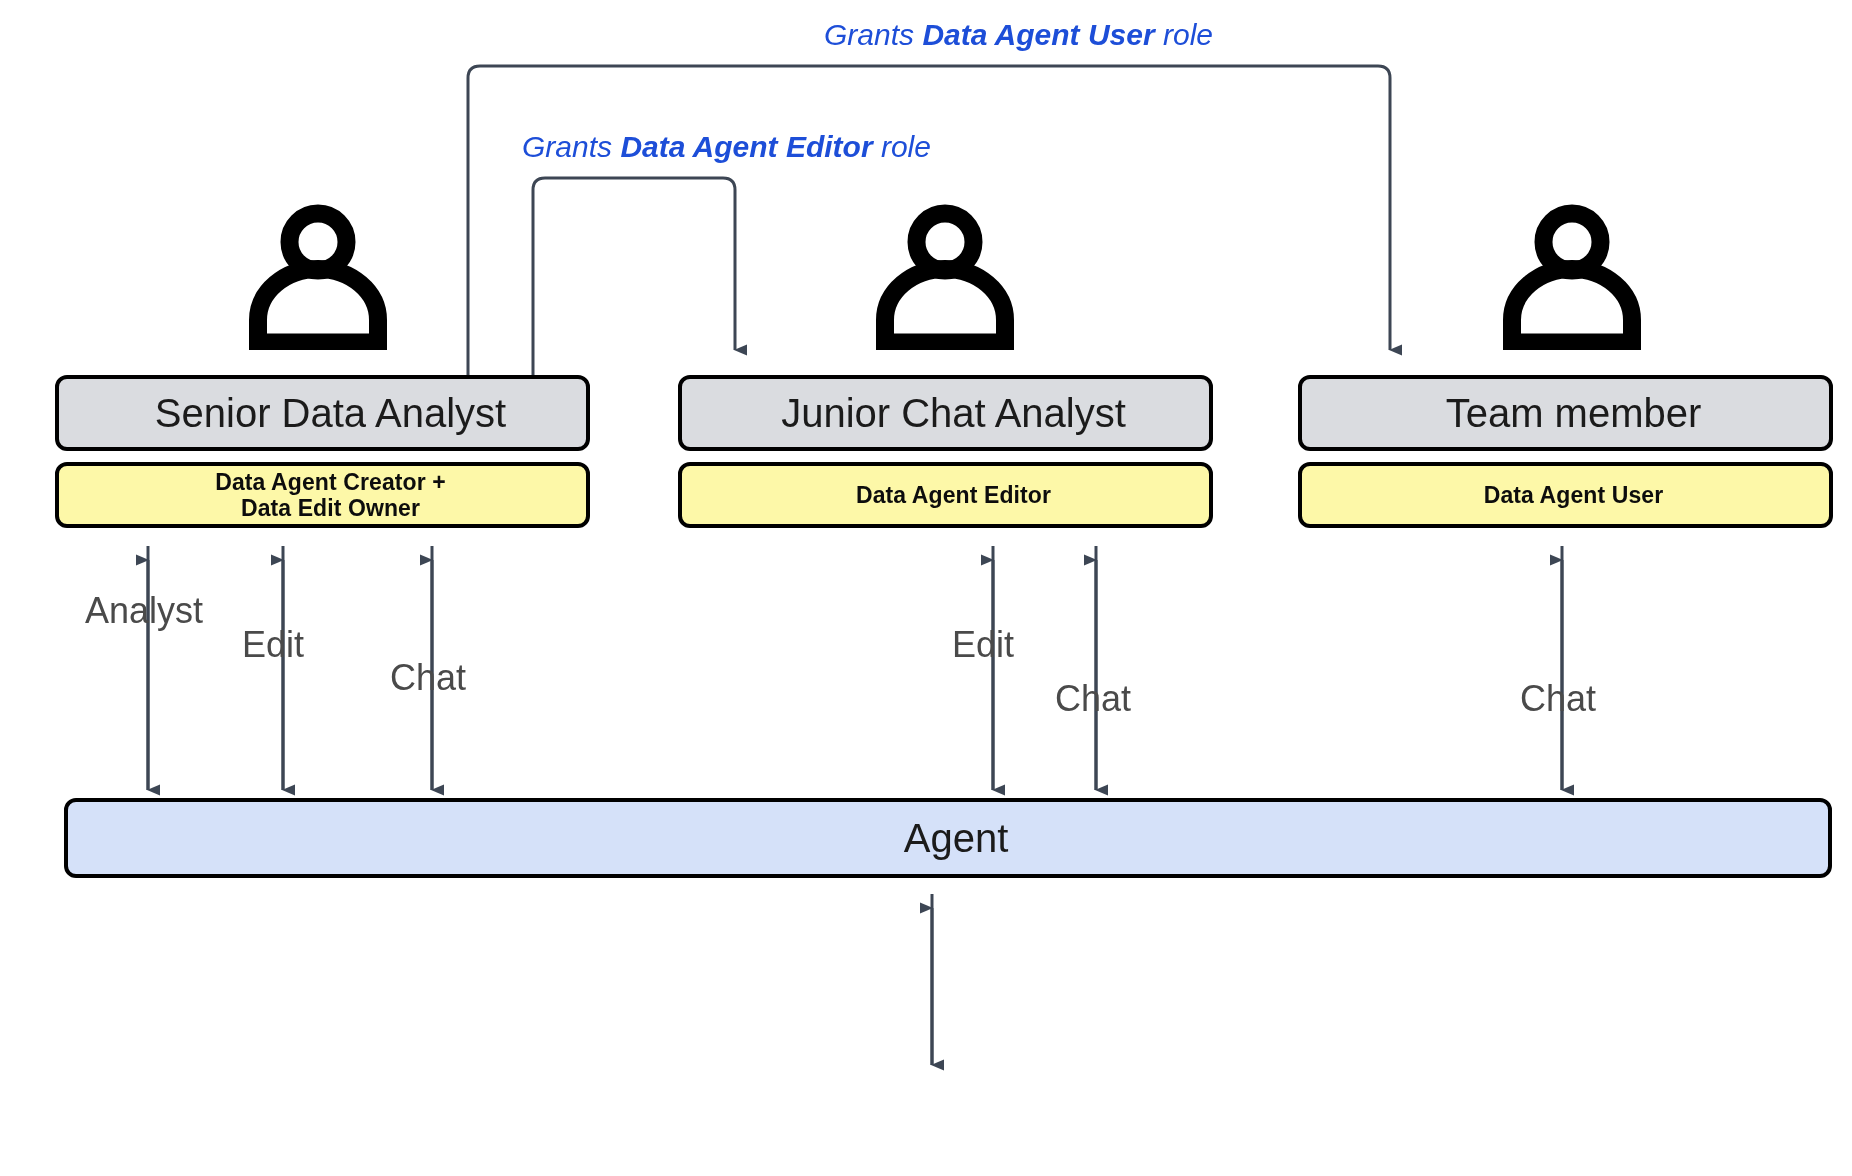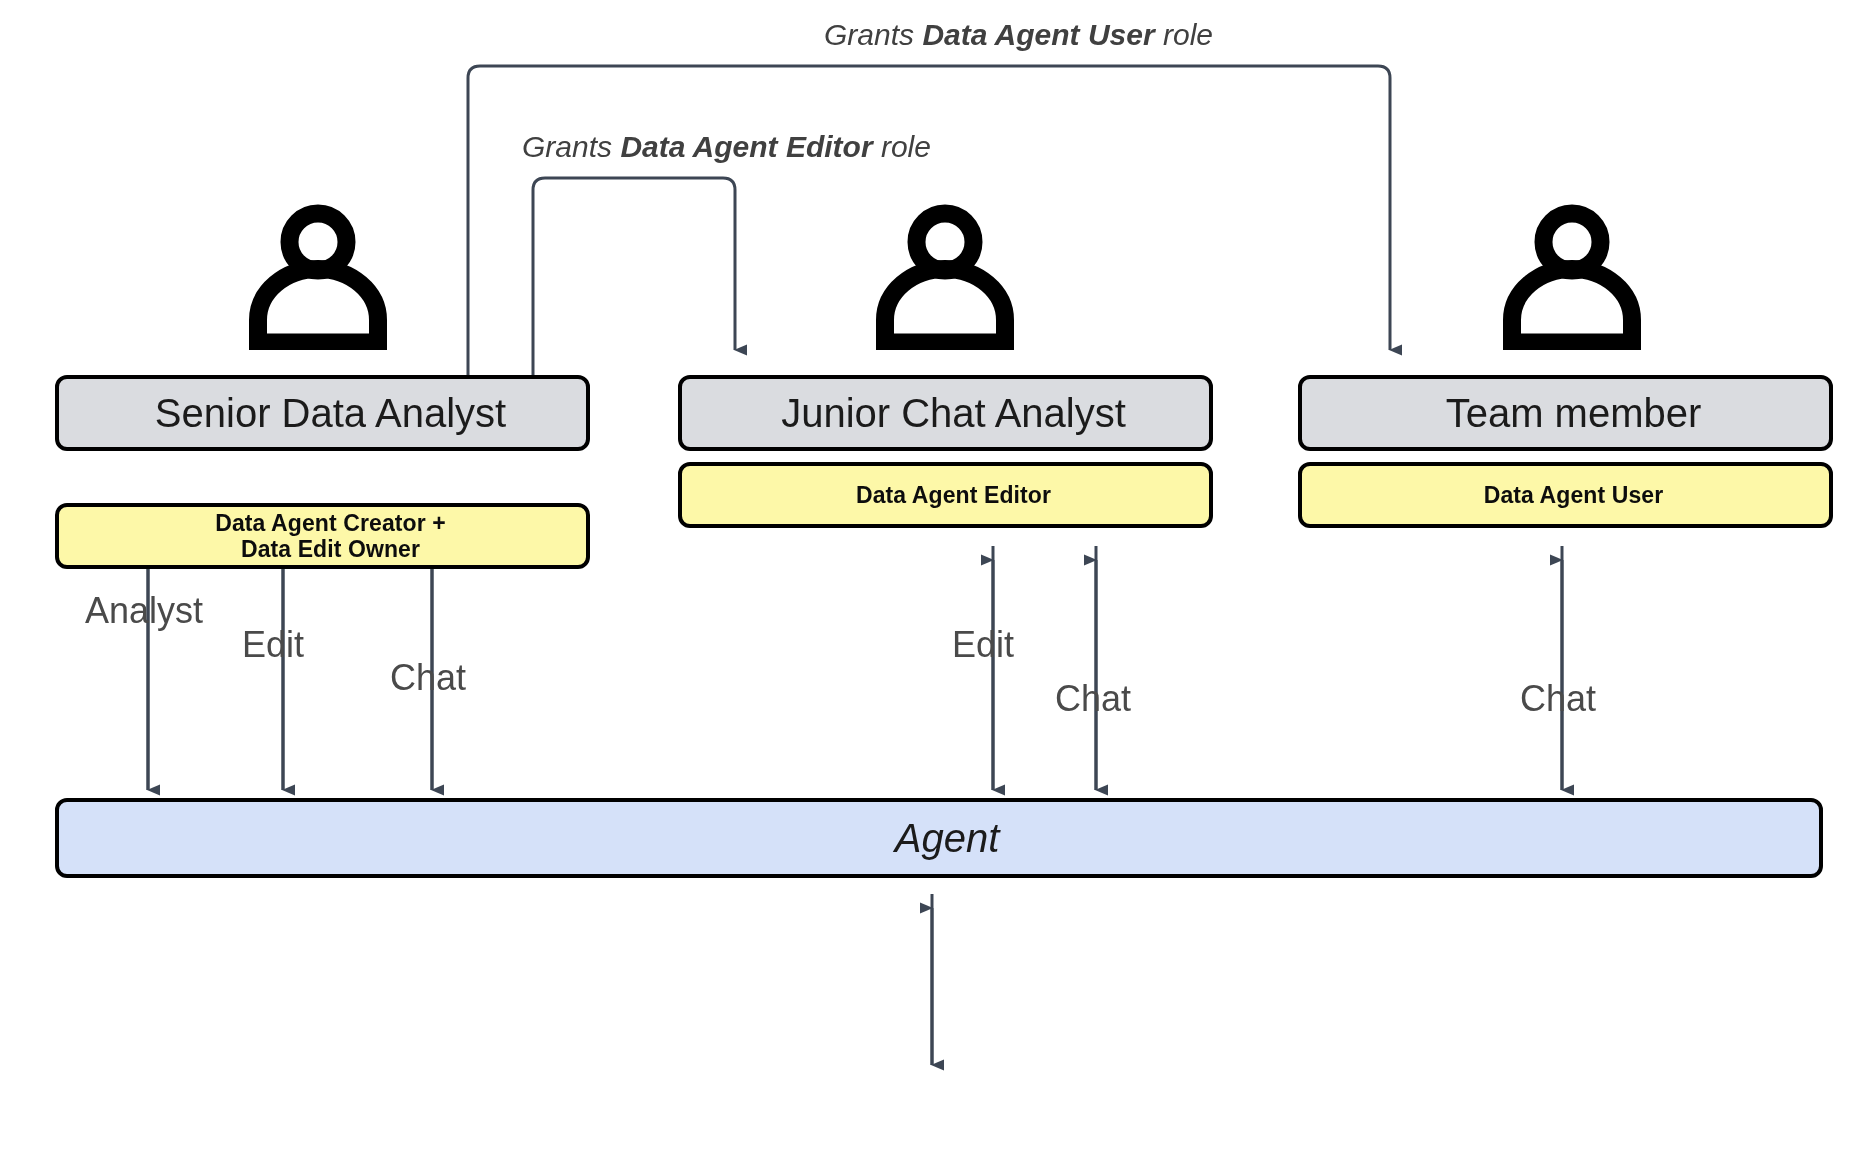--- a/index.html
+++ b/index.html
@@ -69,21 +69,21 @@
   }
   .edge-label {
     position: absolute;
     color: #4a4a4a;
     font-size: 36px;
     font-weight: 400;
     white-space: nowrap;
   }
   .grant-label {
     position: absolute;
-    color: #404040;
+    color: #1d4ed8;
     font-size: 30px;
     font-style: italic;
     white-space: nowrap;
   }
   .grant-label b {
     font-weight: 700;
     font-style: italic;
   }
   .perm-line {
     display: block;
@@ -164,21 +164,21 @@
   </svg>
 
   <svg class="person-icon" style="left:1497px; top:200px;" viewBox="0 0 100 100">
     <circle cx="50" cy="28" r="19" fill="none" stroke="#000000" stroke-width="12"></circle>
     <path d="M 10 95 L 10 80 A 40 34 0 0 1 90 80 L 90 95 Z" fill="none" stroke="#000000" stroke-width="12"></path>
   </svg>
 
   <div class="node role-head" style="left:55px; top:375px; width:535px; height:76px;">
     <span>Senior Data Analyst</span>
   </div>
-  <div class="node role-perm" style="left:55px; top:462px; width:535px; height:66px; flex-direction:column;margin-top:41px;">
+  <div class="node role-perm" style="left:55px; top:462px; width:535px; height:66px; flex-direction:column;">
     <span class="perm-line">Data Agent Creator +</span>
     <span class="perm-line">Data Edit Owner</span>
   </div>
 
   <div class="edge-label" style="left:85px; top:590px;">Analyst</div>
   <div class="edge-label" style="left:242px; top:624px;">Edit</div>
   <div class="edge-label" style="left:390px; top:657px;">Chat</div>
 
   <div class="node role-head" style="left:678px; top:375px; width:535px; height:76px;">
     <span>Junior Chat Analyst</span>
@@ -192,18 +192,18 @@
 
   <div class="node role-head" style="left:1298px; top:375px; width:535px; height:76px;">
     <span>Team member</span>
   </div>
   <div class="node role-perm" style="left:1298px; top:462px; width:535px; height:66px;">
     <span class="perm-line">Data Agent User</span>
   </div>
 
   <div class="edge-label" style="left:1520px; top:678px;">Chat</div>
 
-  <div class="node agent-bar" style="left:55px; top:798px; width:1768px; height:80px;font-style:italic;">
+  <div class="node agent-bar" style="left:64px; top:798px; width:1768px; height:80px;">
     <span>Agent</span>
   </div>
 
 
 </div>
 
 </body></html>

